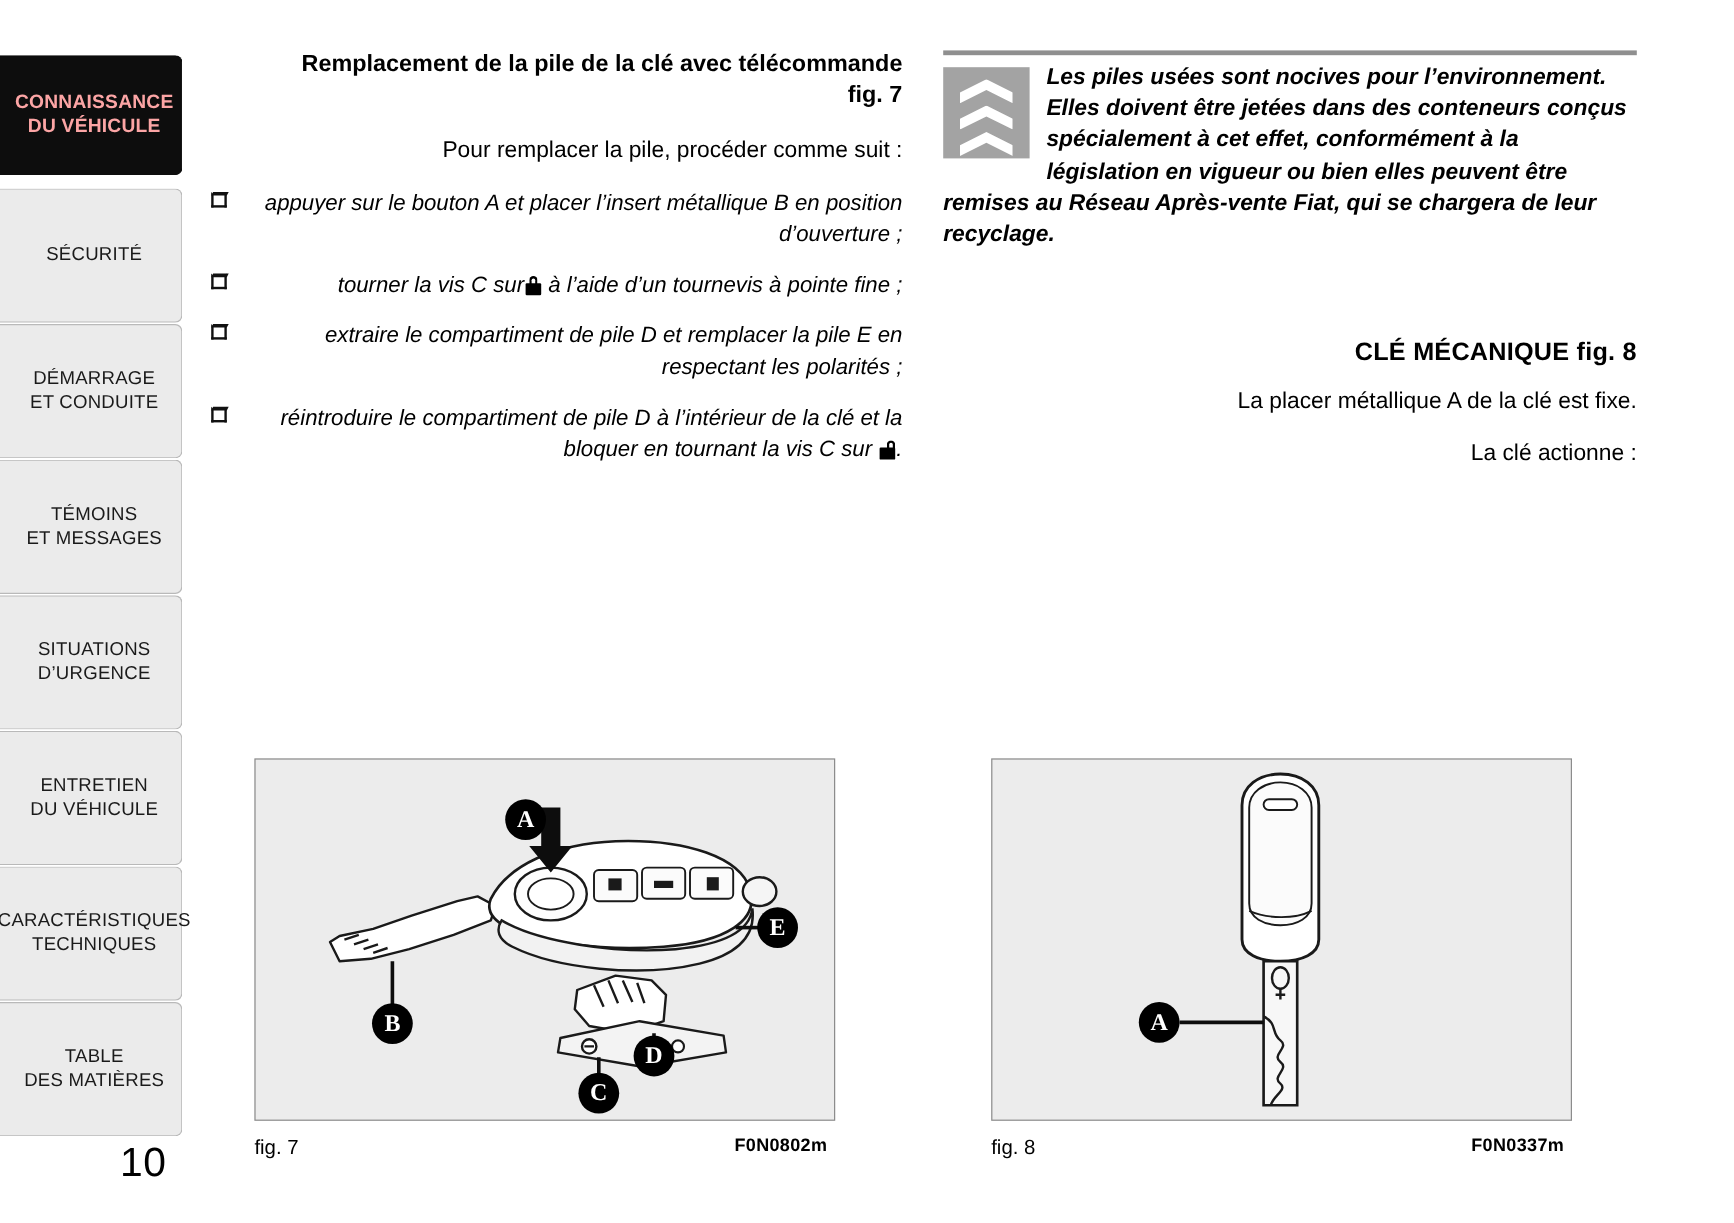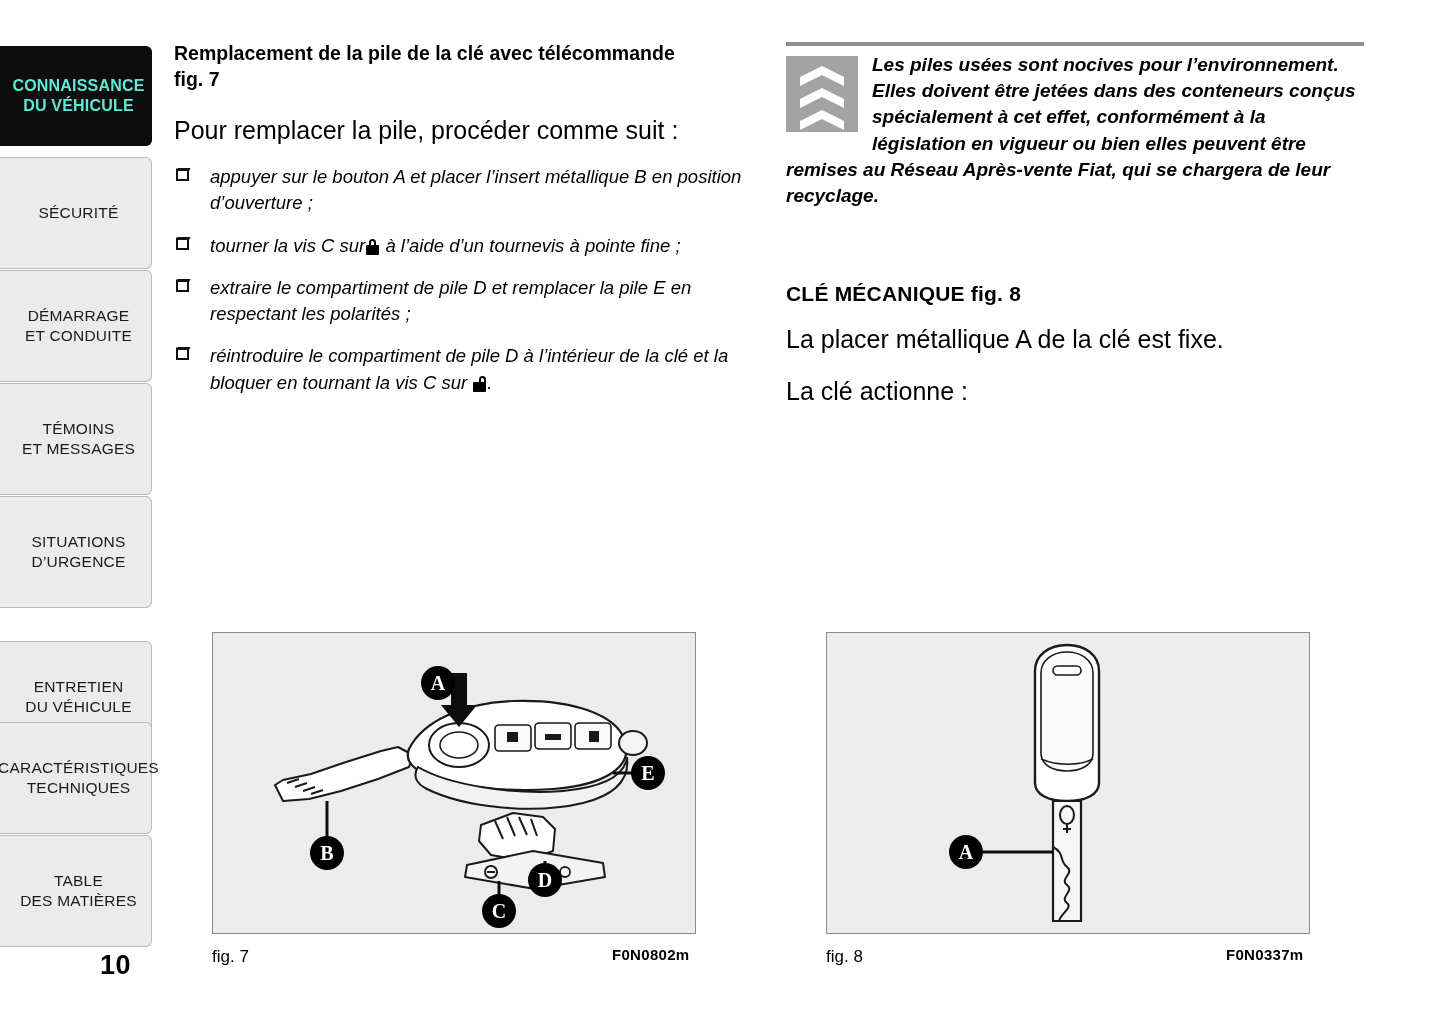--- a/index.html
+++ b/index.html
@@ -38,59 +38,60 @@
     align-items: center;
     justify-content: center;
     text-align: center;
     font-size: 15.5px;
     line-height: 1.28;
     letter-spacing: 0.2px;
     padding: 4px 8px 4px 14px;
   }
   .tab.active {
     background: #0d0d0d;
-    color: #5eead4;
+    color: #fca5a5;
     border-color: #0d0d0d;
     font-weight: bold;
     font-size: 16px;
   }
   .tab span { display: block; }
 
   #page-number {
     position: absolute;
     left: 100px;
     top: 950px;
-    font-size: 27px;
-    font-weight: bold;
+    font-size: 34px;
+    font-weight: normal;
     letter-spacing: 0.5px;
   }
 
   
   .col {
     position: absolute;
     top: 40px;
     width: 578px;
+    text-align: right;
   }
   #col-left { left: 174px; }
   #col-right { left: 786px; }
 
   h2.heading {
     font-size: 19.5px;
     font-weight: bold;
     line-height: 1.35;
     margin: 0 0 20px 0;
   }
   h2.heading2 {
     font-size: 21px;
     font-weight: bold;
     margin: 0 0 16px 0;
     letter-spacing: 0.2px;
   }
   p.body {
-    font-size: 25px;
+    font-size: 19px;
     line-height: 1.42;
     margin: 0 0 16px 0;
   }
 
   ul.bullets {
     list-style: none;
     margin: 0;
     padding: 0;
     font-style: italic;
   }
@@ -261,21 +262,21 @@
     </div>
   </div>
 
   <div class="tab" style="top:496px;height:112px;">
     <div>
       <span>SITUATIONS</span>
       <span>D’URGENCE</span>
     </div>
   </div>
 
-  <div class="tab" style="top:641px;height:112px;">
+  <div class="tab" style="top:609px;height:112px;">
     <div>
       <span>ENTRETIEN</span>
       <span>DU VÉHICULE</span>
     </div>
   </div>
 
   <div class="tab" style="top:722px;height:112px;">
     <div>
       <span>CARACTÉRISTIQUES</span>
       <span>TECHNIQUES</span>

